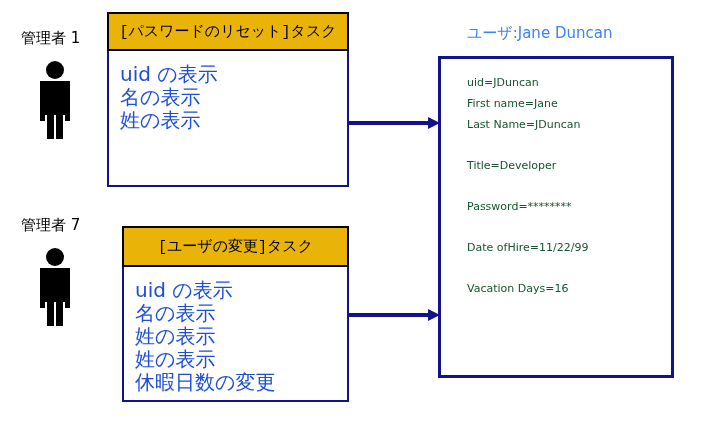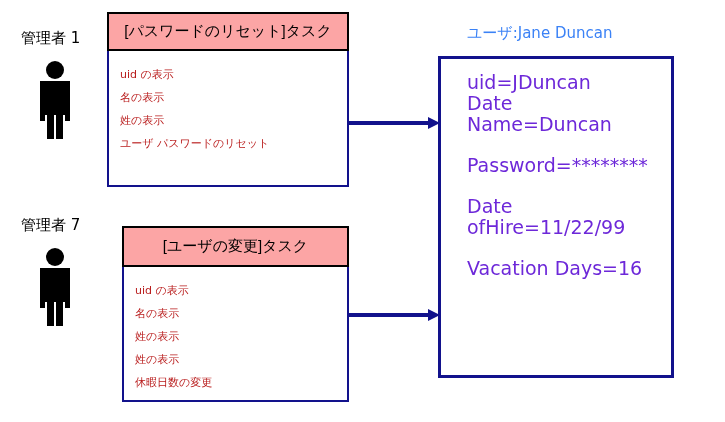--- a/index.html
+++ b/index.html
@@ -38,40 +38,40 @@
   #actor2-icon { left: 35px; top: 248px; }
 
   
   .task-box {
     position: absolute;
     box-sizing: border-box;
   }
   .task-header {
     box-sizing: border-box;
     border: 2px solid #000000;
-    background: #fca5a5;
+    background: #eab308;
     color: #000000;
     text-align: center;
     font-size: 15px;
-    font-family: Liberation Sans, sans-serif;
+    font-family: Liberation Mono, monospace;
     display: flex;
     align-items: center;
     justify-content: center;
     white-space: nowrap;
   }
   .task-body {
     box-sizing: border-box;
     border: 2px solid #12128c;
     border-top: none;
     background: #ffffff;
     padding: 12px 0 10px 11px;
   }
   .task-item {
-    color: #b91c1c;
-    font-size: 11px;
+    color: #1d4ed8;
+    font-size: 20px;
     line-height: 23px;
     white-space: nowrap;
     font-family: "DejaVu Sans", "Liberation Sans", sans-serif;
   }
 
   #task1 { left: 107px; top: 12px; width: 242px; }
   #task1 .task-header { height: 39px; }
   #task1 .task-body   { height: 136px; }
 
   #task2 { left: 107px; top: 226px; width: 242px; padding-left: 15px; }
@@ -119,22 +119,22 @@
     left: 438px;
     top: 56px;
     width: 236px;
     height: 322px;
     box-sizing: border-box;
     border: 3px solid #12128c;
     background: #ffffff;
     padding: 13px 0 0 26px;
   }
   .user-attr {
-    color: #6d28d9;
-    font-size: 19px;
+    color: #14532d;
+    font-size: 11px;
     line-height: 21px;
     font-family: "DejaVu Sans", "Liberation Sans", sans-serif;
     width: 195px;
   }
   .user-attr.gap { margin-top: 20px; }
 </style>
 </head>
 <body>
 
 <div id="canvas">
@@ -151,21 +151,20 @@
       <rect x="21" y="50" width="7" height="28" fill="#000000"></rect>
     </svg>
   </div>
 
   <div class="task-box" id="task1">
     <div class="task-header">[パスワードのリセット]タスク</div>
     <div class="task-body">
       <div class="task-item">uid の表示</div>
       <div class="task-item">名の表示</div>
       <div class="task-item">姓の表示</div>
-      <div class="task-item">ユーザ パスワードのリセット</div>
     </div>
   </div>
 
   <div class="arrow" id="arrow1">
     <div class="shaft"></div>
     <div class="head"></div>
   </div>
 
   <div class="actor-label" id="actor2-label">管理者 7</div>
 
@@ -193,19 +192,21 @@
 
   <div class="arrow" id="arrow2">
     <div class="shaft"></div>
     <div class="head"></div>
   </div>
 
   <div id="user-title">ユーザ:Jane Duncan</div>
 
   <div id="user-box">
     <div class="user-attr">uid=JDuncan</div>
-    <div class="user-attr">Date Name=Duncan</div>
+    <div class="user-attr">First name=Jane</div>
+    <div class="user-attr">Last Name=JDuncan</div>
+    <div class="user-attr gap">Title=Developer</div>
     <div class="user-attr gap">Password=********</div>
     <div class="user-attr gap">Date ofHire=11/22/99</div>
     <div class="user-attr gap">Vacation Days=16</div>
   </div>
 
 </div>
 
 </body></html>

